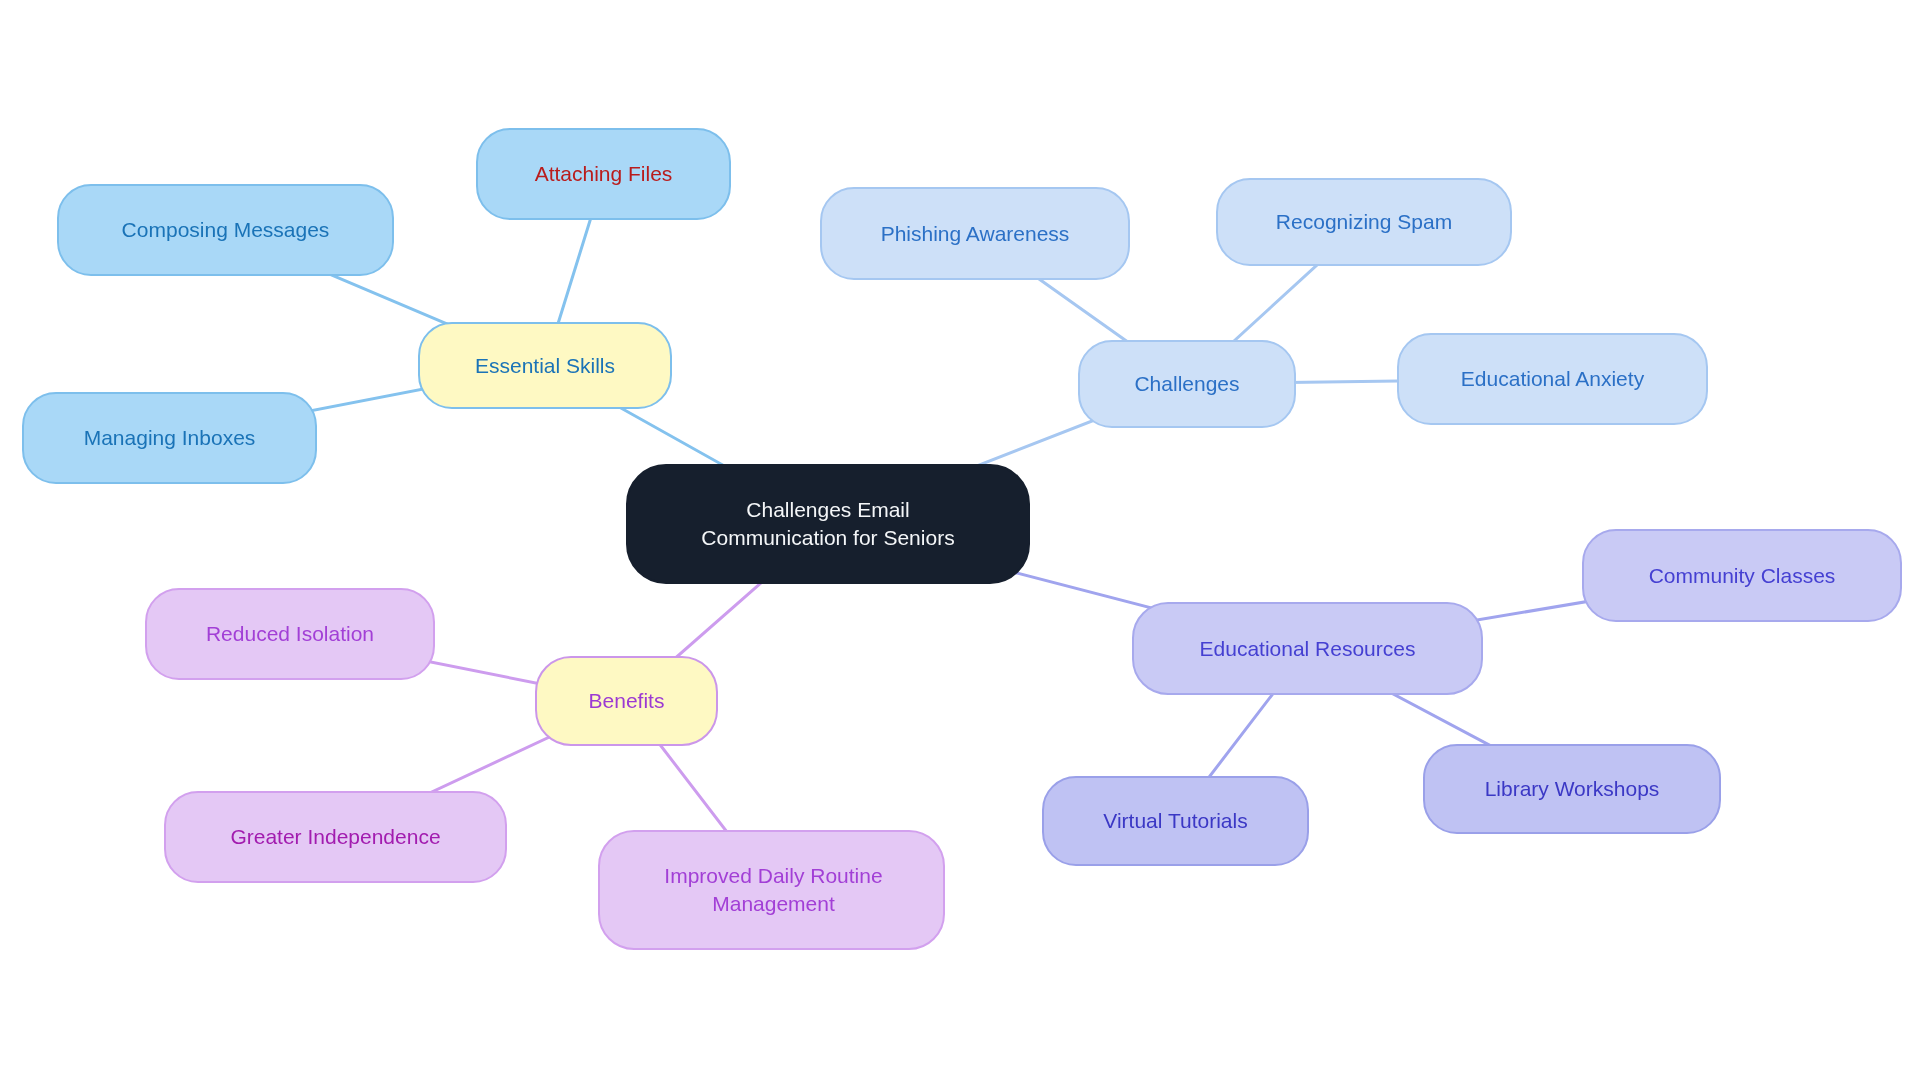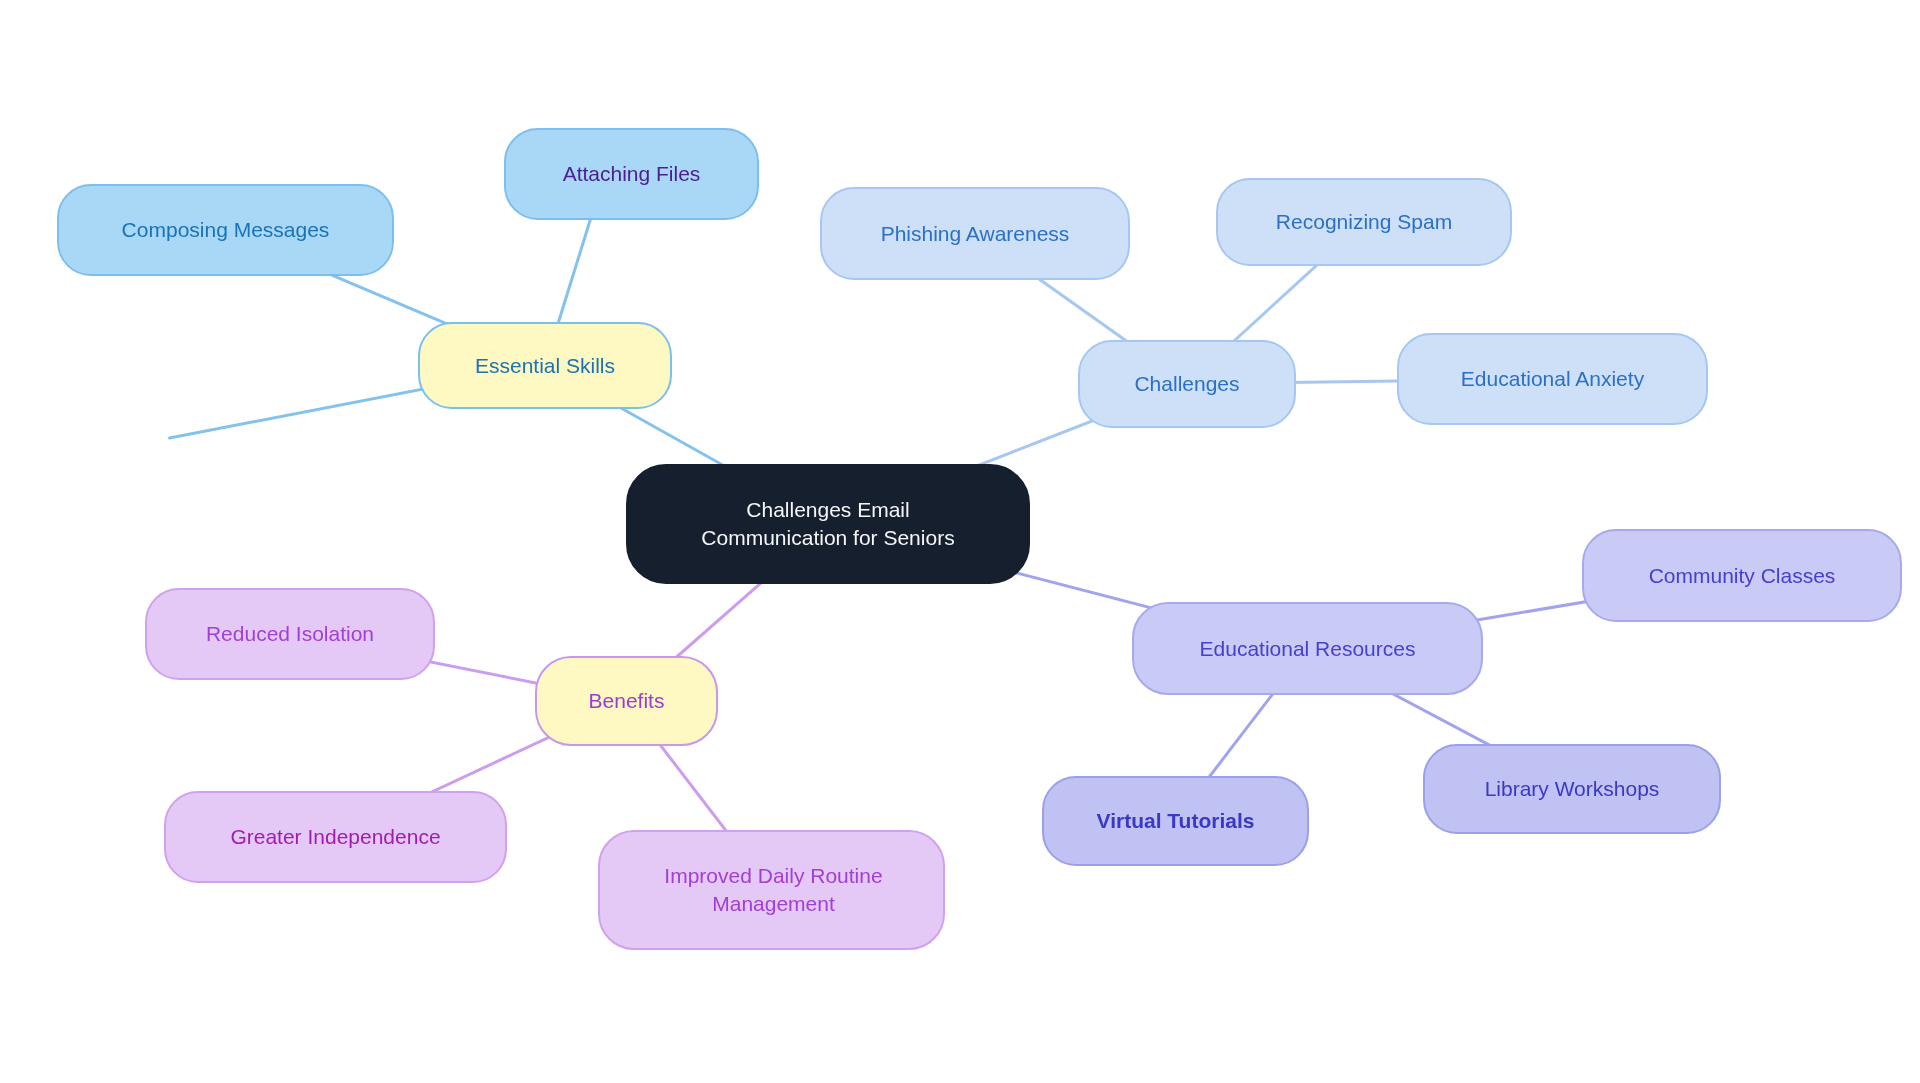--- a/index.html
+++ b/index.html
@@ -63,28 +63,29 @@
       <line x1="828" y1="524" x2="626.5" y2="701" stroke="#cd9cee" stroke-width="3" stroke-linecap="round"></line>
       <line x1="626.5" y1="701" x2="290" y2="634" stroke="#cd9cee" stroke-width="3" stroke-linecap="round"></line>
       <line x1="626.5" y1="701" x2="335.5" y2="837" stroke="#cd9cee" stroke-width="3" stroke-linecap="round"></line>
       <line x1="626.5" y1="701" x2="771.5" y2="890" stroke="#cd9cee" stroke-width="3" stroke-linecap="round"></line>
     </svg>
   <div id="nodes-layer">
       <div class="node" style="left: 626px; top: 464px; width: 404px; height: 120px; background: rgb(22, 31, 45); border: 2px solid rgb(22, 31, 45); border-radius: 40px; color: rgb(244, 246, 248);">Challenges Email
 Communication for Seniors</div>
       <div class="node" style="left: 418px; top: 322px; width: 254px; height: 87px; background: #fef9c3; border: 2px solid rgb(125, 191, 236); border-radius: 34px; color: rgb(26, 115, 183);">Essential Skills</div>
       <div class="node" style="left: 57px; top: 184px; width: 337px; height: 92px; background: rgb(169, 216, 247); border: 2px solid rgb(125, 191, 236); border-radius: 34px; color: rgb(26, 115, 183);">Composing Messages</div>
-      <div class="node" style="left: 504px; top: 128px; width: 255px; height: 92px; background: rgb(169, 216, 247); border: 2px solid rgb(125, 191, 236); border-radius: 34px; color: #4c1d95;">Attaching Files</div>
+      <div class="node" style="left: 476px; top: 128px; width: 255px; height: 92px; background: rgb(169, 216, 247); border: 2px solid rgb(125, 191, 236); border-radius: 34px; color: #b91c1c;">Attaching Files</div>
+      <div class="node" style="left: 22px; top: 392px; width: 295px; height: 92px; background: rgb(169, 216, 247); border: 2px solid rgb(125, 191, 236); border-radius: 34px; color: rgb(26, 115, 183);">Managing Inboxes</div>
       <div class="node" style="left: 1078px; top: 340px; width: 218px; height: 88px; background: rgb(205, 224, 248); border: 2px solid rgb(165, 199, 241); border-radius: 34px; color: rgb(43, 112, 198);">Challenges</div>
       <div class="node" style="left: 820px; top: 187px; width: 310px; height: 93px; background: rgb(205, 224, 248); border: 2px solid rgb(165, 199, 241); border-radius: 34px; color: rgb(43, 112, 198);">Phishing Awareness</div>
       <div class="node" style="left: 1216px; top: 178px; width: 296px; height: 88px; background: rgb(205, 224, 248); border: 2px solid rgb(165, 199, 241); border-radius: 34px; color: rgb(43, 112, 198);">Recognizing Spam</div>
       <div class="node" style="left: 1397px; top: 333px; width: 311px; height: 92px; background: rgb(205, 224, 248); border: 2px solid rgb(165, 199, 241); border-radius: 34px; color: rgb(43, 112, 198);">Educational Anxiety</div>
       <div class="node" style="left: 1132px; top: 602px; width: 351px; height: 93px; background: rgb(201, 202, 245); border: 2px solid rgb(167, 169, 237); border-radius: 36px; color: rgb(69, 64, 210);">Educational Resources</div>
       <div class="node" style="left: 1582px; top: 529px; width: 320px; height: 93px; background: rgb(201, 202, 245); border: 2px solid rgb(167, 169, 237); border-radius: 34px; color: rgb(69, 64, 210);">Community Classes</div>
       <div class="node" style="left: 1423px; top: 744px; width: 298px; height: 90px; background: rgb(191, 194, 243); border: 2px solid rgb(154, 160, 233); border-radius: 34px; color: rgb(59, 56, 197);">Library Workshops</div>
-      <div class="node" style="left: 1042px; top: 776px; width: 267px; height: 90px; background: rgb(191, 194, 243); border: 2px solid rgb(154, 160, 233); border-radius: 34px; color: rgb(59, 56, 197); font-weight: bold;">Virtual Tutorials</div>
+      <div class="node" style="left: 1042px; top: 776px; width: 267px; height: 90px; background: rgb(191, 194, 243); border: 2px solid rgb(154, 160, 233); border-radius: 34px; color: rgb(59, 56, 197);">Virtual Tutorials</div>
       <div class="node" style="left: 535px; top: 656px; width: 183px; height: 90px; background: #fef9c3; border: 2px solid rgb(203, 150, 234); border-radius: 36px; color: rgb(156, 58, 211);">Benefits</div>
       <div class="node" style="left: 145px; top: 588px; width: 290px; height: 92px; background: rgb(228, 200, 245); border: 2px solid rgb(210, 160, 238); border-radius: 34px; color: rgb(162, 63, 214);">Reduced Isolation</div>
       <div class="node" style="left: 164px; top: 791px; width: 343px; height: 92px; background: rgb(228, 200, 245); border: 2px solid rgb(210, 160, 238); border-radius: 34px; color: #a21caf;">Greater Independence</div>
       <div class="node" style="left: 598px; top: 830px; width: 347px; height: 120px; background: rgb(228, 200, 245); border: 2px solid rgb(210, 160, 238); border-radius: 36px; color: rgb(162, 63, 214); padding-left: 18px;">Improved Daily Routine
 Management</div>
     </div>
 </div>
 
 </body></html>

